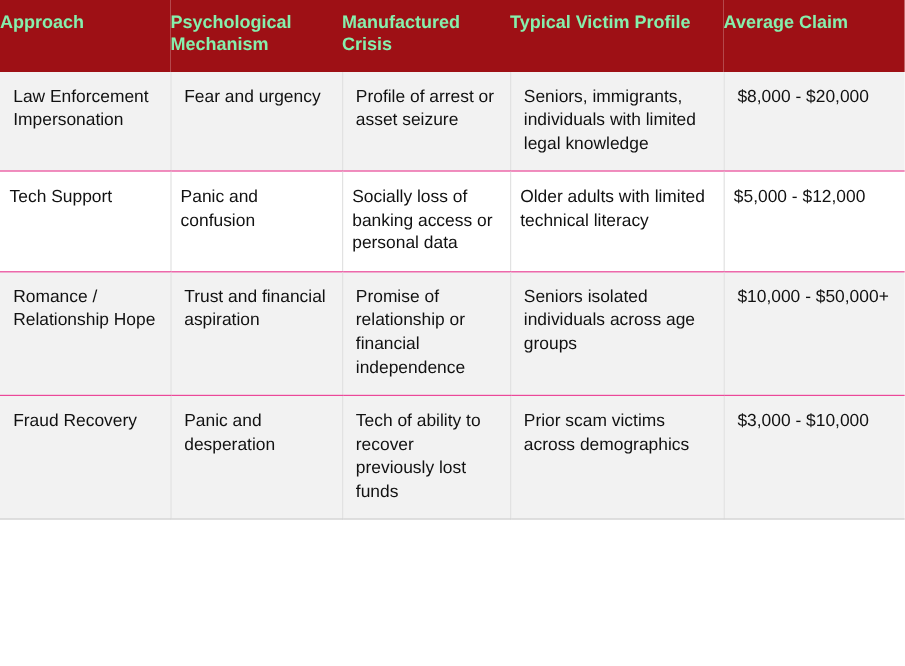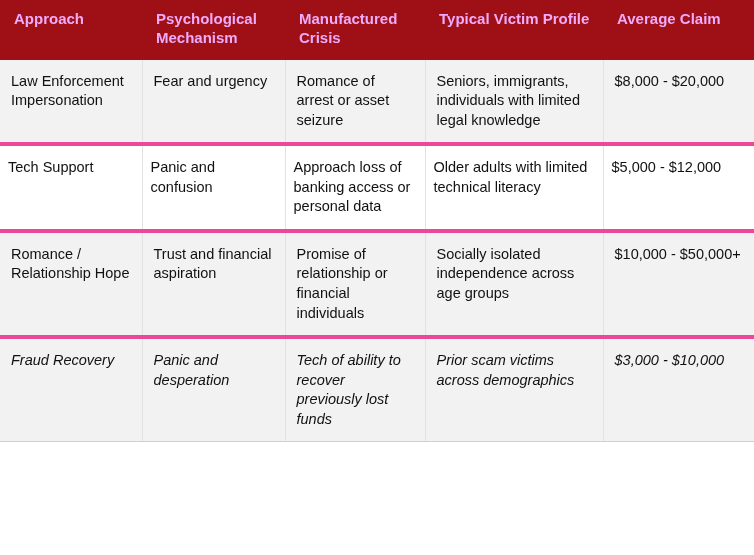--- a/index.html
+++ b/index.html
@@ -19,52 +19,51 @@
     width: 754px;
   }
   #scam-table col.c0 { width: 142px; }
   #scam-table col.c1 { width: 143px; }
   #scam-table col.c2 { width: 140px; }
   #scam-table col.c3 { width: 178px; }
   #scam-table col.c4 { width: 151px; }
 
   #scam-table thead th {
     background: #9e1015;
-    color: #f0abfc;
+    color: #86efac;
     font-size: 15px;
     font-weight: bold;
     text-align: left;
     vertical-align: top;
-    padding: 10px 11px 12px 14px;
+    padding: 10px 11px 12px 0;
     line-height: 1.25;
     border: none;
     margin-left: 12px;
   }
   #scam-table tbody td {
     font-size: 14.5px;
     color: #111111;
     vertical-align: top;
     padding: 12px 11px 12px 11px;
     line-height: 1.35;
-    border-bottom: 4px solid #ec4899;
+    border-bottom: 1px solid #ec4899;
     border-right: 1px solid #e2e2e2;
   }
   #scam-table tbody td:last-child {
     border-right: none;
   }
   #scam-table tbody tr.shaded td {
     background: #f2f2f2;
   }
   #scam-table tbody tr.plain td {
     background: #ffffff;
     padding-left: 8px;
   }
   #scam-table tbody tr:last-child td {
     border-bottom: 1px solid #cfcfcf;
-    font-style: italic;
   }
 </style>
 </head>
 <body>
 
 <table id="scam-table">
   <colgroup>
     <col class="c0">
       <col class="c1">
       <col class="c2">
@@ -77,36 +76,36 @@
       <th>Psychological Mechanism</th>
       <th>Manufactured Crisis</th>
       <th>Typical Victim Profile</th>
       <th>Average Claim</th>
     </tr>
   </thead>
   <tbody>
     <tr class="shaded">
       <td>Law Enforcement Impersonation</td>
       <td>Fear and urgency</td>
-      <td>Romance of arrest or asset seizure</td>
+      <td>Profile of arrest or asset seizure</td>
       <td>Seniors, immigrants, individuals with limited legal knowledge</td>
       <td>$8,000 - $20,000</td>
     </tr>
     <tr class="plain">
       <td>Tech Support</td>
       <td>Panic and confusion</td>
-      <td>Approach loss of banking access or personal data</td>
+      <td>Socially loss of banking access or personal data</td>
       <td>Older adults with limited technical literacy</td>
       <td>$5,000 - $12,000</td>
     </tr>
     <tr class="shaded">
       <td>Romance / Relationship Hope</td>
       <td>Trust and financial aspiration</td>
-      <td>Promise of relationship or financial individuals</td>
-      <td>Socially isolated independence across age groups</td>
+      <td>Promise of relationship or financial independence</td>
+      <td>Seniors isolated individuals across age groups</td>
       <td>$10,000 - $50,000+</td>
     </tr>
     <tr class="shaded">
       <td>Fraud Recovery</td>
       <td>Panic and desperation</td>
       <td>Tech of ability to recover previously lost funds</td>
       <td>Prior scam victims across demographics</td>
       <td>$3,000 - $10,000</td>
     </tr>
   </tbody>

